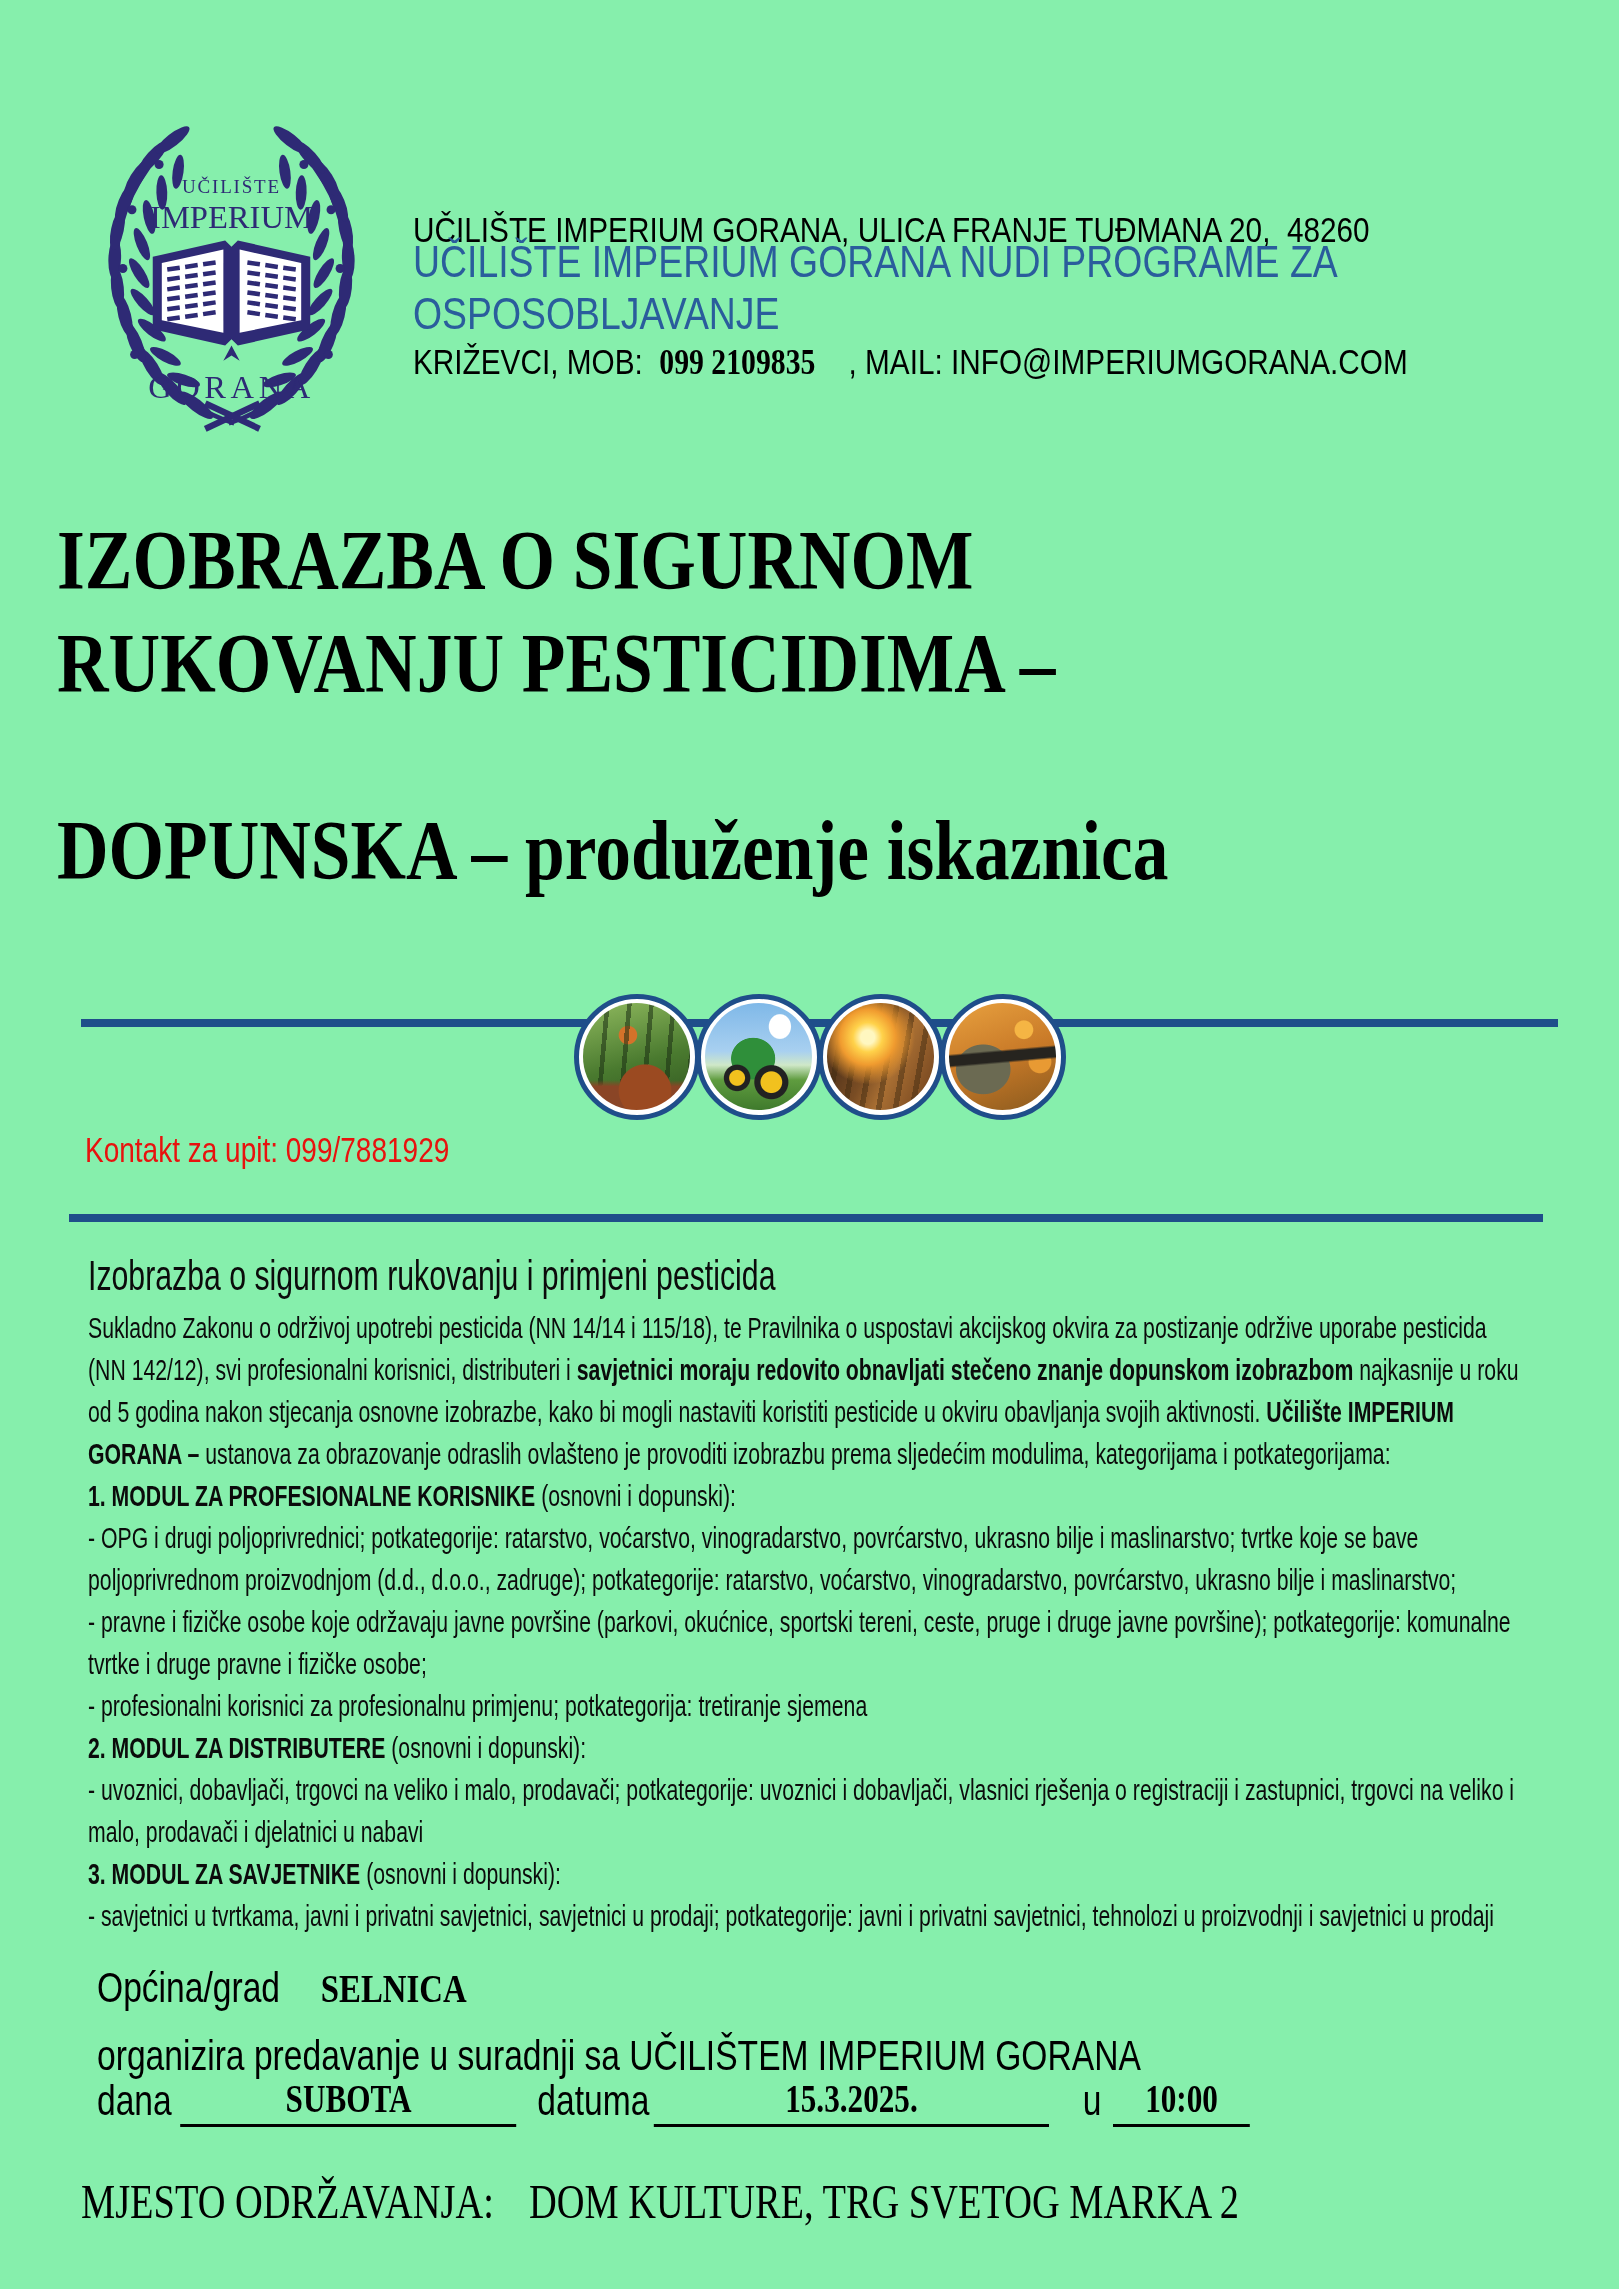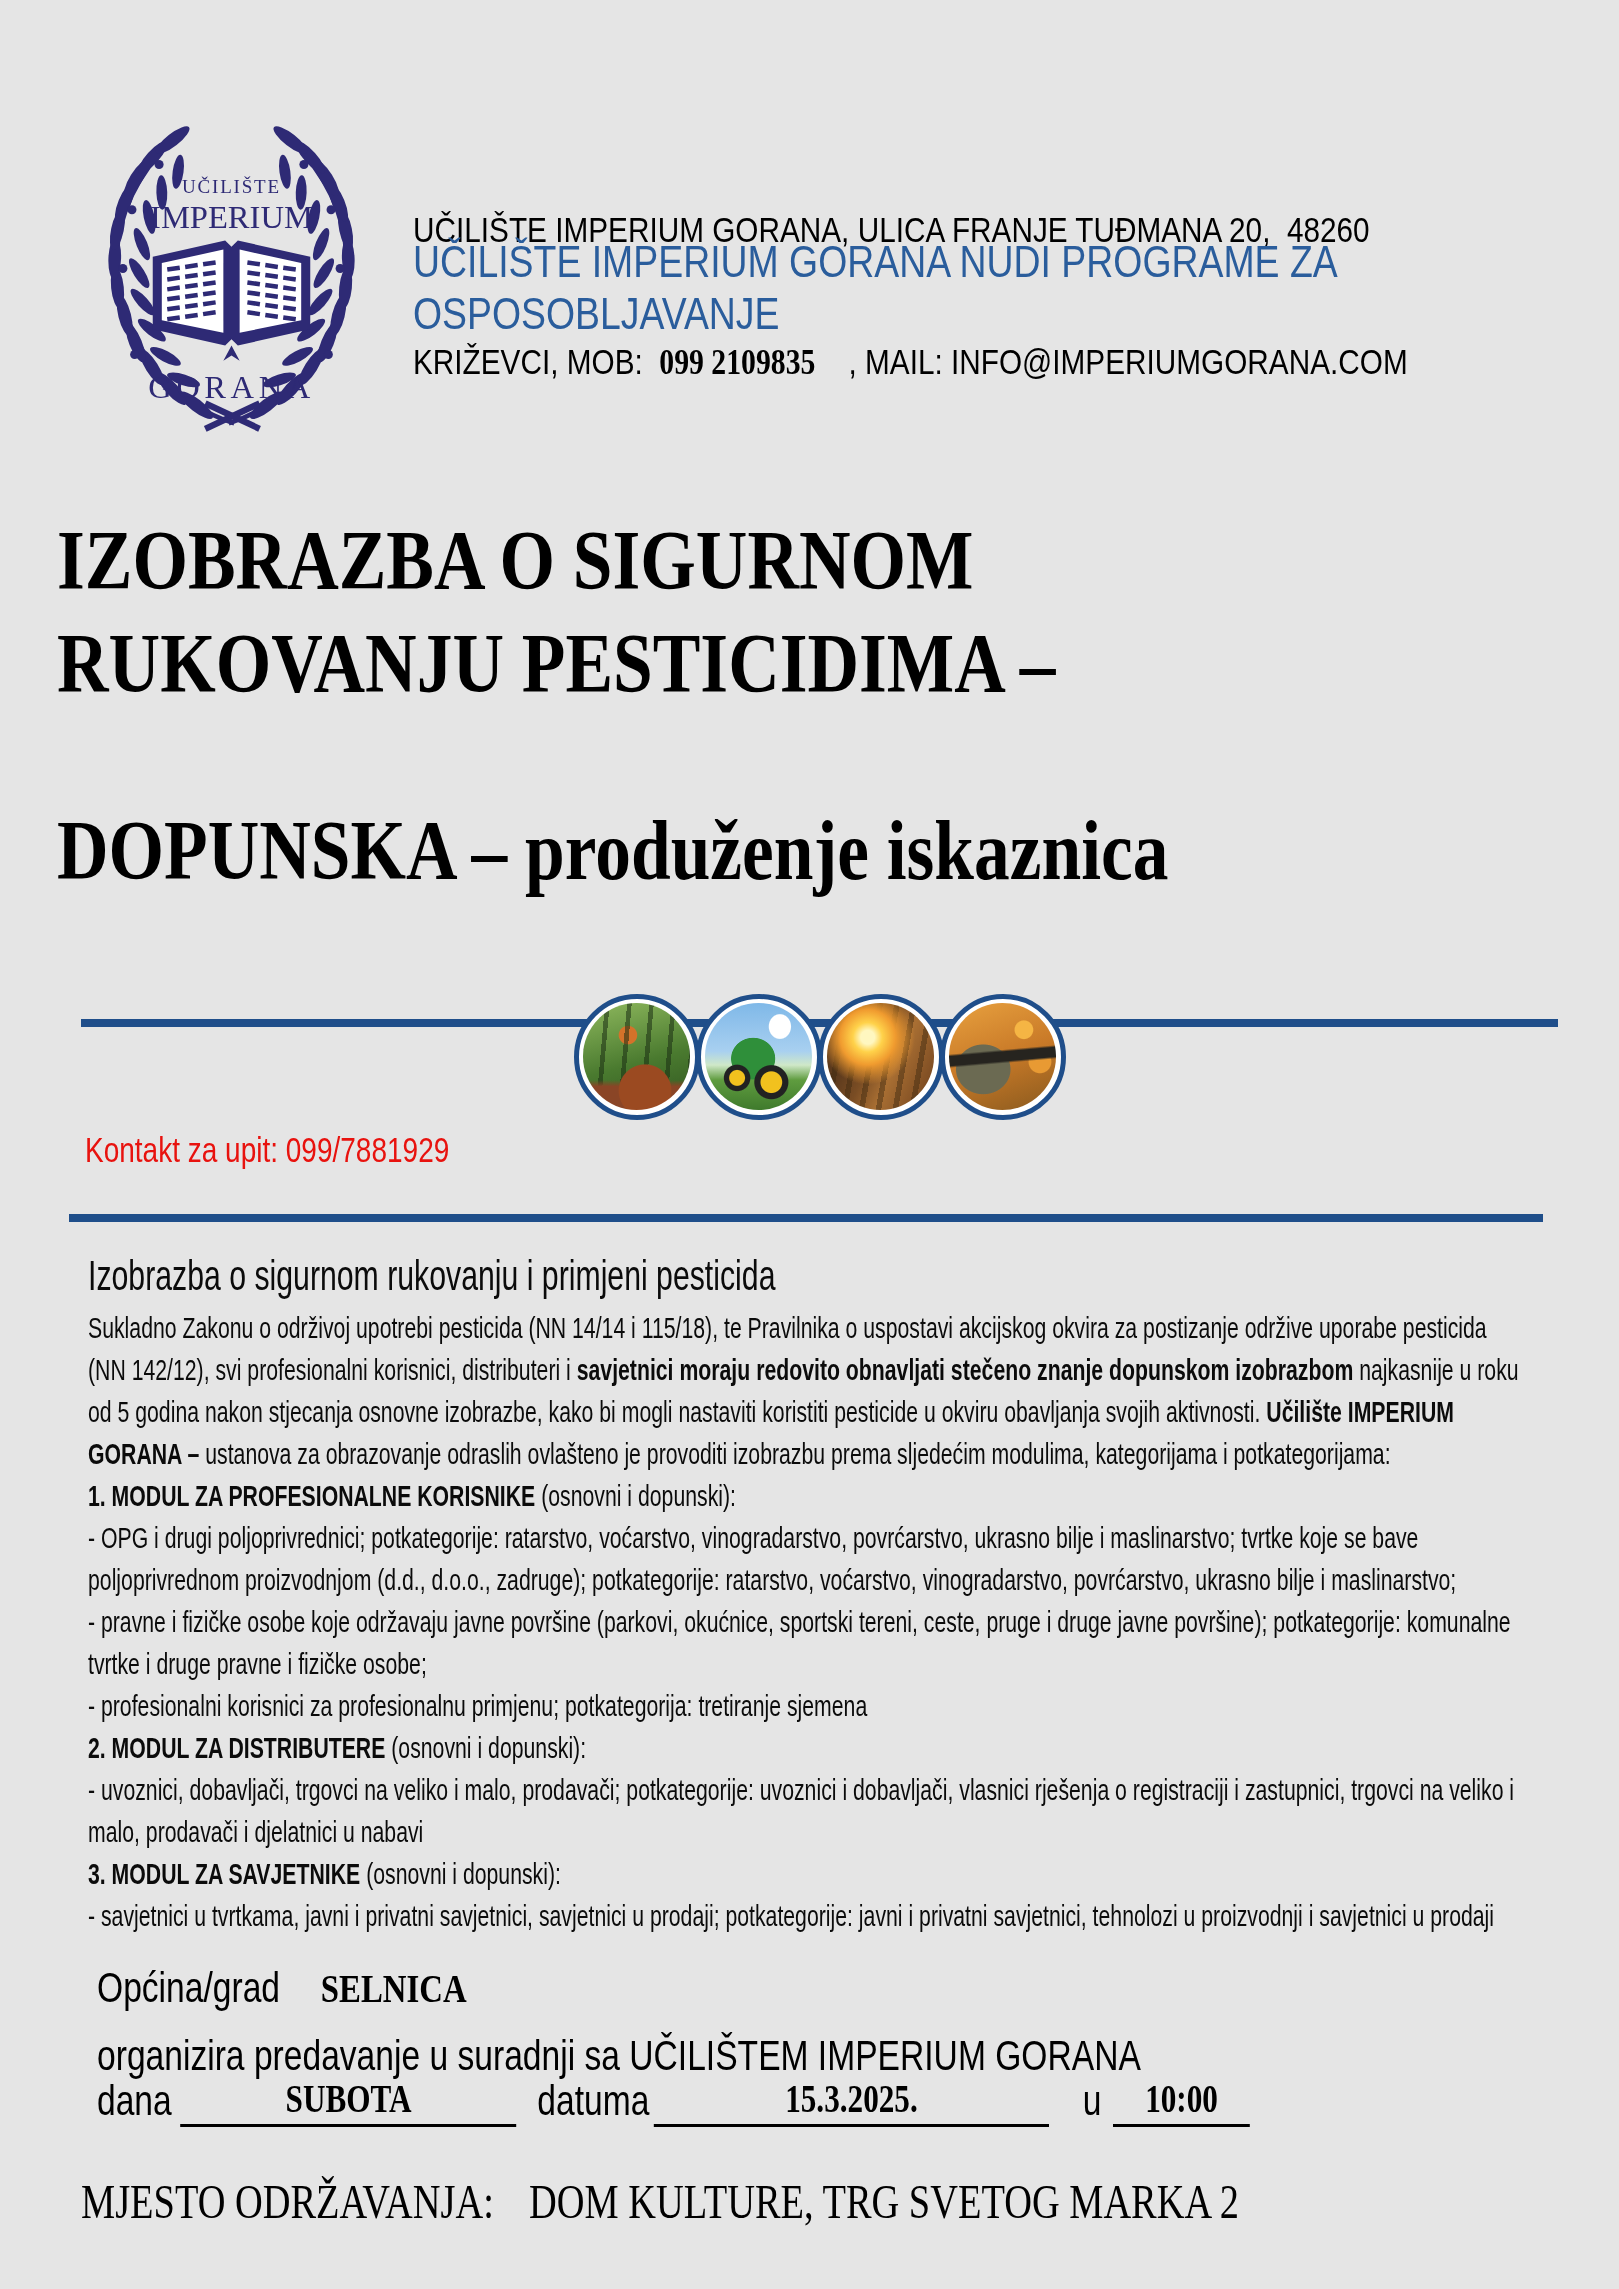--- a/index.html
+++ b/index.html
@@ -1,16 +1,16 @@
 <!DOCTYPE html>
 <html style="font-size:14.8px"><head>
 <meta charset="utf-8">
 <style>
   html,body{margin:0;padding:0;background:#ffffff;}
-  .page{position:relative;width:1620px;height:2290px;background:#e5e5e5;overflow:hidden;
+  .page{position:relative;width:1620px;height:2290px;background:#86efac;overflow:hidden;
         font-family:"Liberation Sans",sans-serif;color:#000;}
 
   
   .cx72,.cx80,.cx84,.cx85{transform-origin:0 0;display:block;}
   .cx72{transform:scaleX(.72);} .cx80{transform:scaleX(.80);}
   .cx84{transform:scaleX(.84);} .cx85{transform:scaleX(.85);}
 
   
   .logo{position:absolute;left:79px;top:83px;width:305px;height:353px;}
 

